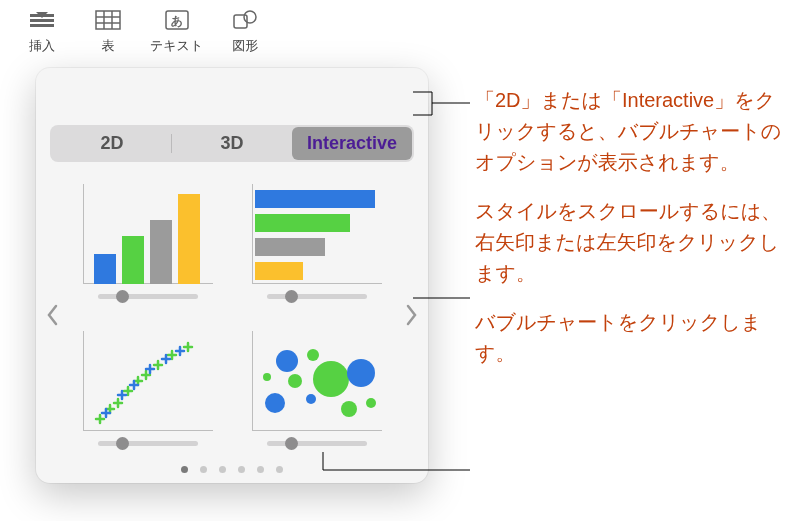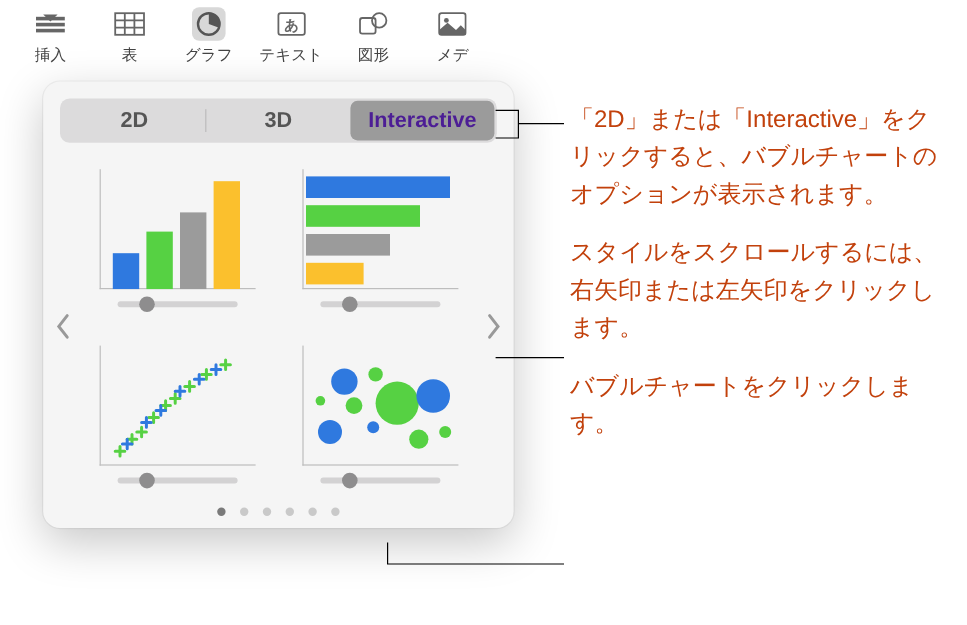--- a/index.html
+++ b/index.html
@@ -51,20 +51,21 @@
       border-radius: 14px;
       box-shadow: 0 12px 38px rgba(0,0,0,0.22), 0 0 0 1px rgba(0,0,0,0.05);
       padding: 14px 14px 10px;
     }
     .segmented {
       display: flex;
       background: #dcdbdc;
       border-radius: 8px;
       padding: 2px;
       margin-bottom: 22px;
+      margin-top: 43px;
     }
     .segment {
       flex: 1;
       text-align: center;
       padding: 6px 8px;
       font-size: 18px;
       font-weight: 600;
       color: #555;
       border-radius: 6px;
       cursor: pointer;
@@ -194,55 +195,36 @@
           <rect x="1" y="1" width="24" height="18" fill="none" stroke="#666" stroke-width="1.5"></rect>
           <line x1="1" y1="7" x2="25" y2="7" stroke="#666" stroke-width="1.5"></line>
           <line x1="1" y1="13" x2="25" y2="13" stroke="#666" stroke-width="1.5"></line>
           <line x1="9" y1="1" x2="9" y2="19" stroke="#666" stroke-width="1.5"></line>
           <line x1="17" y1="1" x2="17" y2="19" stroke="#666" stroke-width="1.5"></line>
         </svg>
     </div>
     <span class="tool-label">表</span>
   </div>
   <div class="tool-item">
-    <div class="tool-icon active">
-      <svg width="22" height="22" viewBox="0 0 22 22">
-          <circle cx="11" cy="11" r="9" fill="none" stroke="#555" stroke-width="2"></circle>
-          <path d="M11 11 L11 2 A9 9 0 0 1 19 14 Z" fill="#555"></path>
-        </svg>
-    </div>
-    <span class="tool-label">グラフ</span>
-  </div>
-  <div class="tool-item">
     <div class="tool-icon">
       <svg width="26" height="22" viewBox="0 0 26 22">
           <rect x="2" y="2" width="22" height="18" rx="2" fill="none" stroke="#666" stroke-width="1.5"></rect>
           <text x="13" y="16" text-anchor="middle" font-size="12" fill="#666" font-weight="bold">あ</text>
         </svg>
     </div>
     <span class="tool-label">テキスト</span>
   </div>
   <div class="tool-item">
     <div class="tool-icon">
       <svg width="26" height="22" viewBox="0 0 26 22">
           <rect x="2" y="6" width="13" height="13" rx="2" fill="none" stroke="#666" stroke-width="1.5"></rect>
           <circle cx="18" cy="8" r="6" fill="none" stroke="#666" stroke-width="1.5"></circle>
         </svg>
     </div>
     <span class="tool-label">図形</span>
-  </div>
-  <div class="tool-item">
-    <div class="tool-icon">
-      <svg width="24" height="20" viewBox="0 0 24 20">
-          <rect x="1" y="1" width="22" height="18" rx="2" fill="none" stroke="#666" stroke-width="1.5"></rect>
-          <circle cx="7" cy="7" r="2" fill="#666"></circle>
-          <path d="M1 15 L8 9 L15 15 L19 11 L23 15 L23 19 L1 19 Z" fill="#666"></path>
-        </svg>
-    </div>
-    <span class="tool-label">メデ</span>
   </div>
 </div>
 
 <div class="popover">
   <div class="segmented">
     <div class="segment divider">2D</div>
     <div class="segment">3D</div>
     <div class="segment selected">Interactive</div>
   </div>
 

